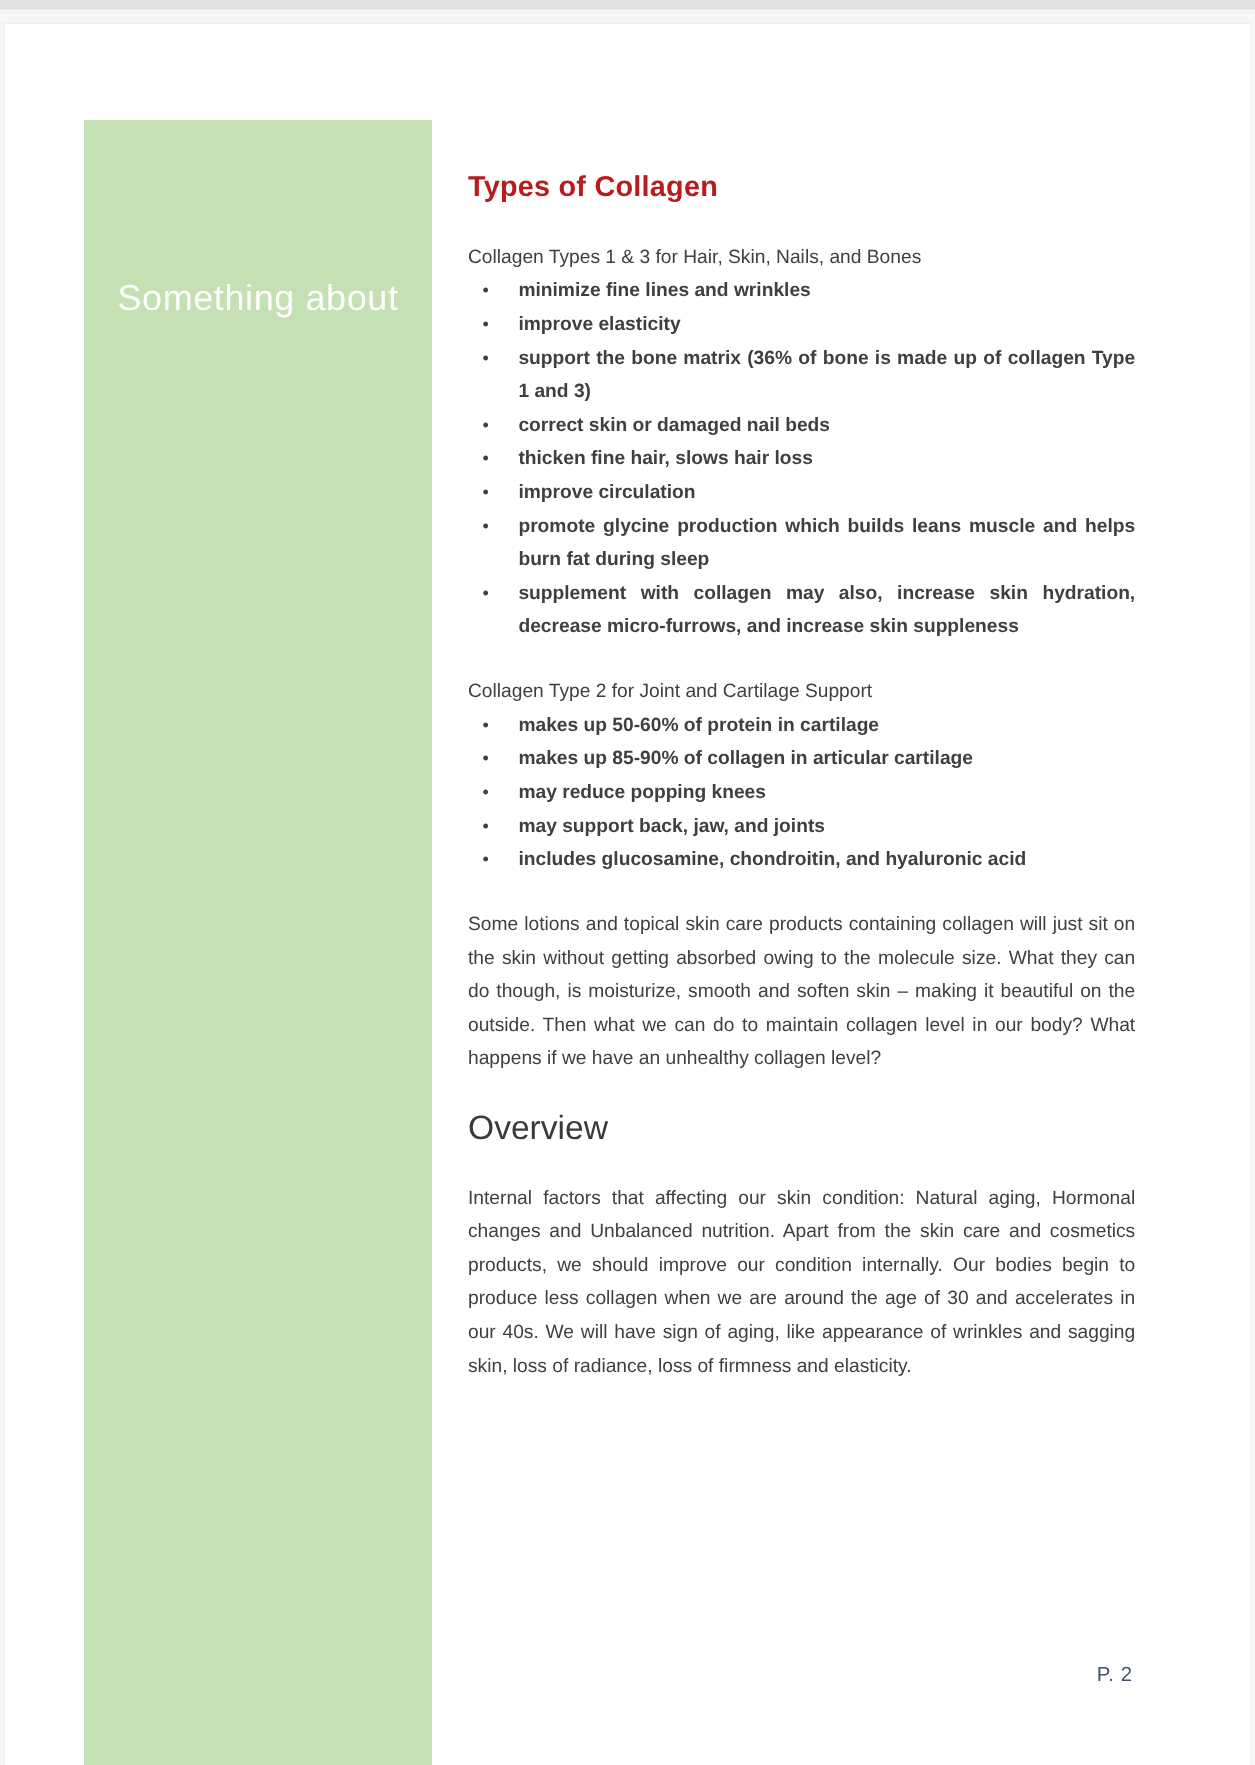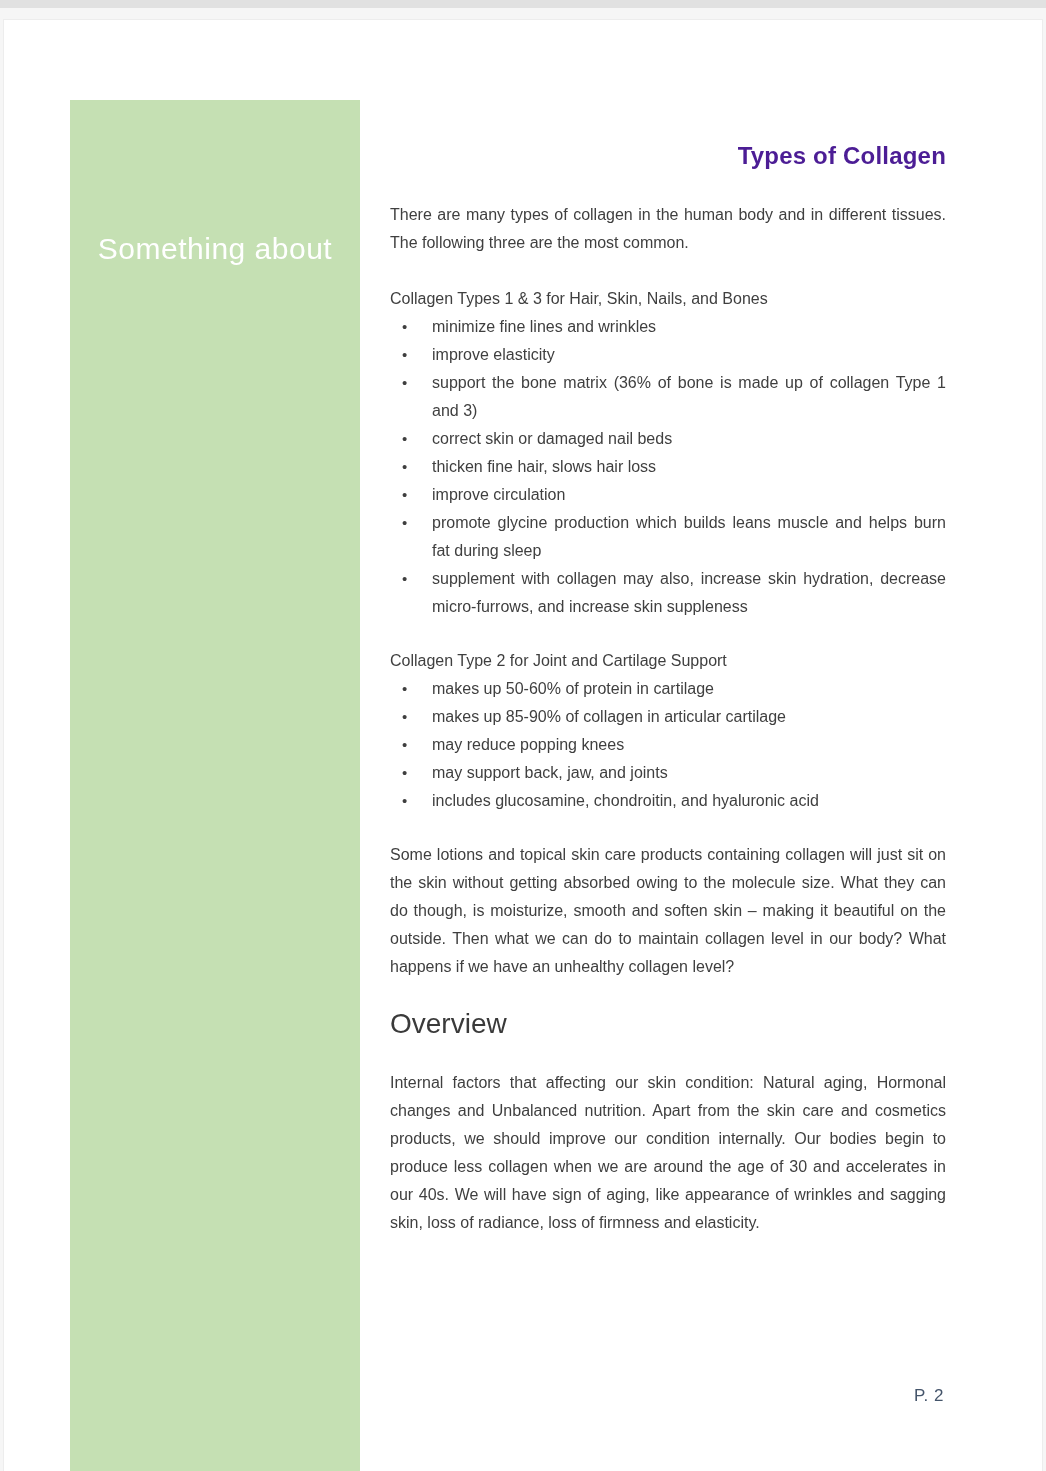--- a/index.html
+++ b/index.html
@@ -49,24 +49,23 @@
     left: 390px; top: 141px;
     width: 556px;
     color: #3f3f3f;
     font-size: 16px;
     line-height: 28px;
   }
   .main-heading {
     font-size: 24px;
     line-height: 30px;
     font-weight: 700;
-    color: #4c1d95;
+    color: #b91c1c;
     margin: 0 0 30px 0;
     letter-spacing: 0.2px;
-    text-align: right;
   }
   .para {
     text-align: justify;
     margin: 0 0 28px 0;
   }
   .subhead {
     margin: 0;
   }
   ul.bullet-list {
     list-style: none;
@@ -76,20 +75,21 @@
     display: flex;
   }
   ul.bullet-list .marker {
     flex: 0 0 42px;
     padding-left: 12px;
     font-size: 15px;
   }
   ul.bullet-list .li-text {
     flex: 1;
     text-align: justify;
+    font-weight: bold;
   }
   .overview-heading {
     font-size: 28px;
     line-height: 30px;
     font-weight: 400;
     color: #3a3a3a;
     margin: 0 0 30px 0;
   }
   .page-number {
     position: absolute;
@@ -111,21 +111,20 @@
   <div class="sidebar">
     <div class="sidebar-title">
       <div>Something about</div>
     </div>
   </div>
 
   <div class="main-col">
 
     <h1 class="main-heading">Types of Collagen</h1>
 
-    <p class="para">There are many types of collagen in the human body and in different tissues. The following three are the most common.</p>
 
     <p class="subhead">Collagen Types 1 &amp; 3 for Hair, Skin, Nails, and Bones</p>
     <ul class="bullet-list">
       <li>
         <span class="marker">•</span>
         <span class="li-text">minimize fine lines and wrinkles</span>
       </li>
       <li>
         <span class="marker">•</span>
         <span class="li-text">improve elasticity</span>

